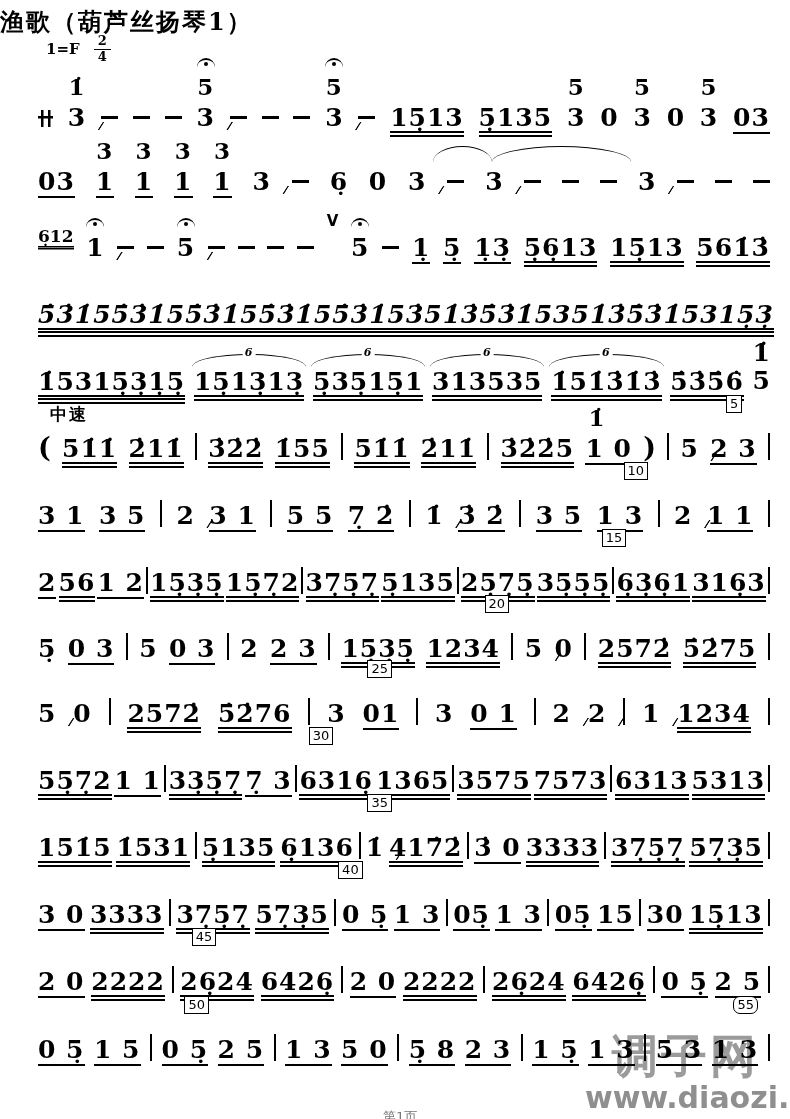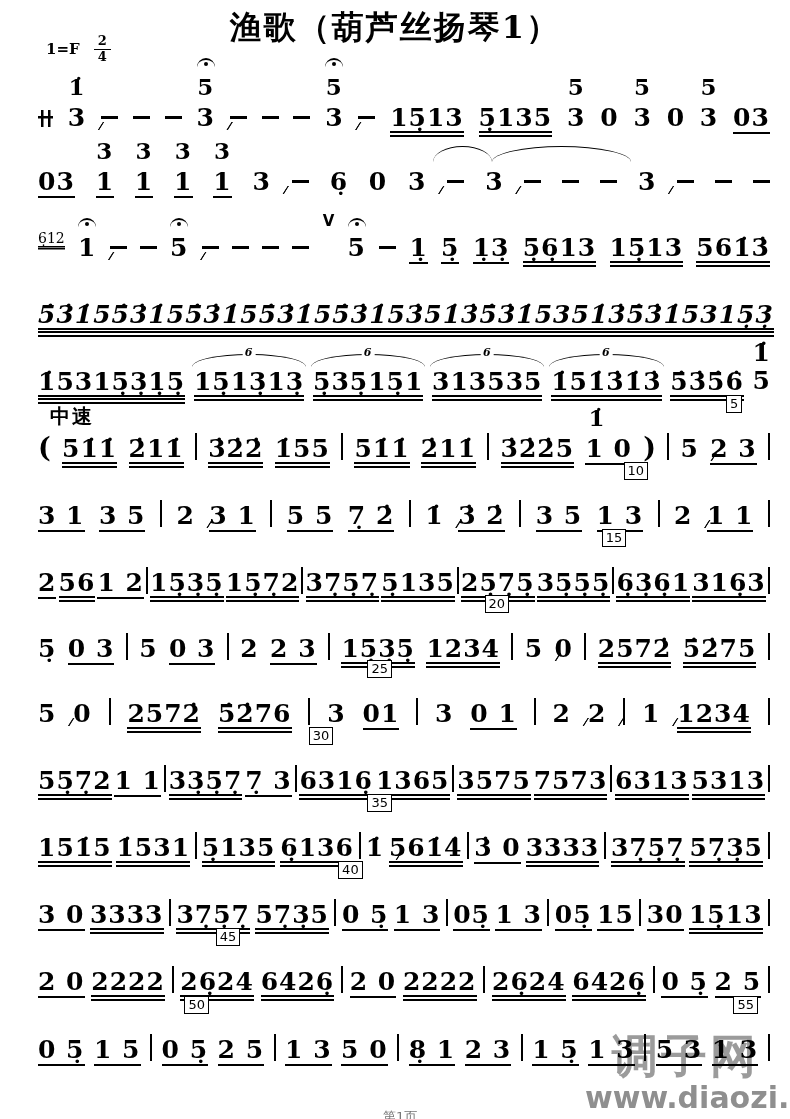--- a/index.html
+++ b/index.html
@@ -1,19 +1,19 @@
 <!DOCTYPE html>
 <html><head>
 <meta charset="utf-8">
 <style>
   html,body{margin:0;padding:0;background:#e8e8e8;}
   .sheet{position:relative;width:790px;height:1119px;background:#ffffff;overflow:hidden;
          font-family:"DejaVu Serif",serif;color:#000;margin:0 auto;}
-  .title{position:absolute;top:6px;left:0;right:0;text-align:center;
-         font-size:32px;font-weight:bold;letter-spacing:2px;}
+  .title{position:absolute;top:6px;left:0;right:0;text-align:left;
+         font-size:24px;font-weight:bold;letter-spacing:2px;}
   .keysig{position:absolute;top:34px;left:46px;display:flex;align-items:center;gap:14px;
           font-size:15px;font-weight:bold;}
   .frac{display:inline-flex;flex-direction:column;align-items:center;font-size:13px;line-height:1.15;}
   .frac .num{border-bottom:1.6px solid #000;padding:0 4px;}
   .credits{position:absolute;top:33px;right:20px;font-size:14px;line-height:1.55;
            font-family:"DejaVu Sans",sans-serif;text-align:left;}
   .line{position:absolute;left:38px;right:20px;height:34px;display:flex;
         align-items:flex-end;justify-content:space-between;white-space:nowrap;}
   .tok{position:relative;font-size:25px;font-weight:bold;line-height:1;letter-spacing:1px;white-space:pre;}
   [data-u]{position:relative;}
@@ -34,35 +34,35 @@
   .sup{position:absolute;bottom:calc(100% + 7px);left:50%;transform:translateX(-50%);
        font-size:23px;font-weight:bold;line-height:1;white-space:pre;}
   .ferm{position:absolute;bottom:calc(100% + 6px);left:50%;transform:translateX(-50%);
        width:18px;height:9px;border-top:2.5px solid #000;border-radius:9px 9px 0 0;}
   .ferm::after{content:"";position:absolute;left:50%;top:2px;transform:translateX(-50%);
        width:4px;height:4px;background:#000;border-radius:50%;}
   .hassup .ferm{bottom:calc(100% + 36px);}
   .trem::after{content:"⁄⁄⁄";position:absolute;right:-14px;bottom:-2px;
        font-size:11px;font-weight:normal;letter-spacing:-2px;}
   .mark{font-size:15px;font-weight:bold;margin-bottom:30px;font-family:"DejaVu Sans",sans-serif;}
-  .grace{position:relative;font-size:14px;font-weight:normal;line-height:1;margin-bottom:15px;letter-spacing:0;}
+  .grace{position:relative;font-size:17px;font-weight:bold;line-height:1;margin-bottom:15px;letter-spacing:0;}
   .grace[data-u]::after{height:7px;}
   .grace[data-u="2"]::after{background-size:100% 1.5px,100% 1.5px;background-position:0 .5px,0 3px;}
   .paren{font-size:27px;font-weight:bold;line-height:1;margin-bottom:0;}
   .chord{display:flex;flex-direction:column;align-items:center;
        font-size:25px;font-weight:bold;line-height:1.1;}
   .mbox{position:absolute;top:-32px;border:1.4px solid #000;background:#fff;
        font:13px "DejaVu Sans",sans-serif;padding:0 3px;line-height:1.25;}
   .tie{position:absolute;top:-14px;height:15px;border-top:1.6px solid #000;
        border-radius:50% 50% 0 0 / 100% 100% 0 0;}
   .arc6{position:absolute;left:-2px;right:-2px;top:-15px;height:12px;border-top:1.6px solid #000;
        border-radius:50% 50% 0 0 / 100% 100% 0 0;}
   .arc6 .lbl{position:absolute;top:-8px;left:50%;transform:translateX(-50%);
        font-size:11px;font-style:italic;font-weight:bold;background:#fff;padding:0 2px;line-height:1;}
-  .tempo{position:absolute;top:-24px;left:12px;font-size:20px;font-weight:bold;
+  .tempo{position:absolute;top:-24px;left:12px;font-size:17px;font-weight:bold;
        font-family:"DejaVu Sans",sans-serif;letter-spacing:2px;}
   .wm-name{position:absolute;top:1026px;left:612px;font-size:46px;font-weight:bold;
        color:#9b9b9b;font-family:"DejaVu Sans",sans-serif;letter-spacing:3px;}
   .wm-url{position:absolute;top:1080px;left:585px;font-size:30px;font-weight:bold;
        color:#8f8f8f;font-family:"DejaVu Sans",sans-serif;}
   .footer{position:absolute;top:1108px;left:383px;font-size:13px;color:#777;
        font-family:"DejaVu Sans",sans-serif;}
 </style>
 </head>
 <body>
@@ -288,21 +288,21 @@
     </div>
     <div class="line" style="top: 826px;">
       <div class="mbox" style="left: 45%;">35</div>
       <span class="tok" data-u="2">151̇5</span>
       <span class="tok" data-u="2">1̇531</span>
       <div class="bar"></div>
       <span class="tok" data-u="2">5̣135</span>
       <span class="tok" data-u="2">6̣136</span>
       <div class="bar"></div>
       <span class="tok">1̇<span class="trem"></span></span>
-      <span class="tok" data-u="2">561̇4̇</span>
+      <span class="tok" data-u="2">417̇2̇</span>
       <div class="bar"></div>
       <span class="tok" data-u="1">3̇ 0</span>
       <span class="tok" data-u="2">3333</span>
       <div class="bar"></div>
       <span class="tok" data-u="2">37̣5̣7̣</span>
       <span class="tok" data-u="2">57̣3̣5</span>
       <div class="bar"></div>
     </div>
     <div class="line" style="top: 893px;">
       <div class="mbox" style="left: 41%;">40</div>
@@ -319,50 +319,50 @@
       <span class="tok" data-u="1">1 3</span>
       <div class="bar"></div>
       <span class="tok" data-u="1">05̣</span>
       <span class="tok" data-u="1">15</span>
       <div class="bar"></div>
       <span class="tok" data-u="1">30</span>
       <span class="tok" data-u="2">15̣13</span>
       <div class="bar"></div>
     </div>
     <div class="line" style="top: 960px;">
-      <div class="mbox" style="left: 21%; margin-left: 24px;">45</div>
+      <div class="mbox" style="left: 21%;">45</div>
       <span class="tok" data-u="1">2 0</span>
       <span class="tok" data-u="2">2222</span>
       <div class="bar"></div>
       <span class="tok" data-u="2">26̣24</span>
       <span class="tok" data-u="2">6426̣</span>
       <div class="bar"></div>
       <span class="tok" data-u="1">2 0</span>
       <span class="tok" data-u="2">2222</span>
       <div class="bar"></div>
       <span class="tok" data-u="2">26̣24</span>
       <span class="tok" data-u="2">6426̣</span>
       <div class="bar"></div>
       <span class="tok" data-u="1">0 5̣</span>
       <span class="tok" data-u="1">2 5</span>
       <div class="bar"></div>
     </div>
     <div class="line" style="top: 1028px;">
       <div class="mbox" style="left: 20%;">50</div>
-      <div class="mbox" style="left: 95%;">55</div>
+      <div class="mbox" style="left: 95%; border-radius: 7px;">55</div>
       <span class="tok" data-u="1">0 5̣</span>
       <span class="tok" data-u="1">1 5</span>
       <div class="bar"></div>
       <span class="tok" data-u="1">0 5̣</span>
       <span class="tok" data-u="1">2 5</span>
       <div class="bar"></div>
       <span class="tok" data-u="1">1 3</span>
       <span class="tok" data-u="1">5 0</span>
       <div class="bar"></div>
-      <span class="tok" data-u="1">8̣ 1</span>
+      <span class="tok" data-u="1">5̣ 8</span>
       <span class="tok" data-u="1">2 3</span>
       <div class="bar"></div>
       <span class="tok" data-u="1">1 5̣</span>
       <span class="tok" data-u="1">1 3</span>
       <div class="bar"></div>
       <span class="tok" data-u="1">5 3</span>
       <span class="tok" data-u="1">1 3</span>
       <div class="bar"></div>
     </div>
   </div>

